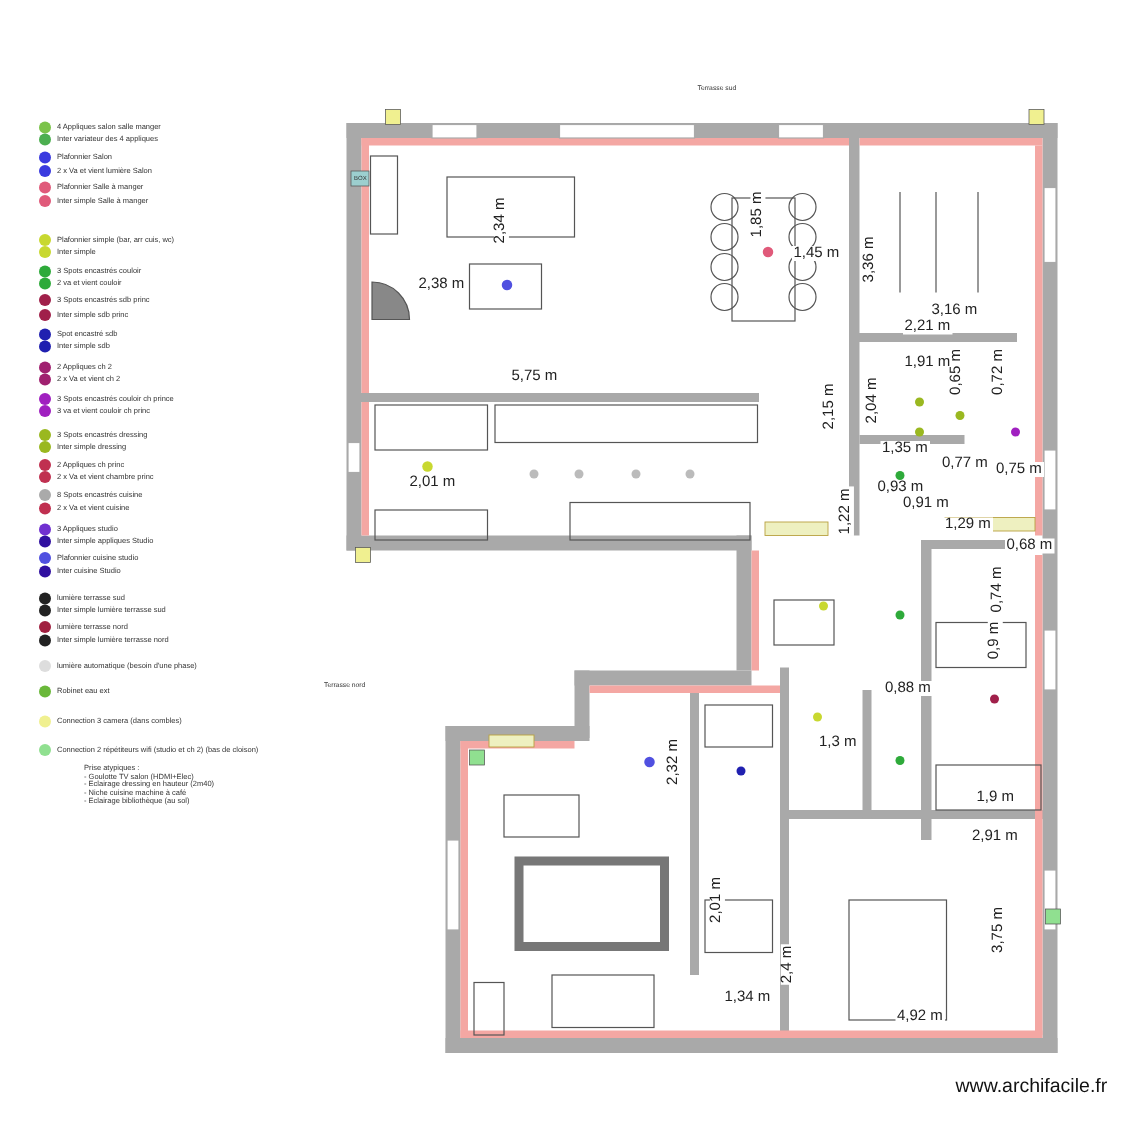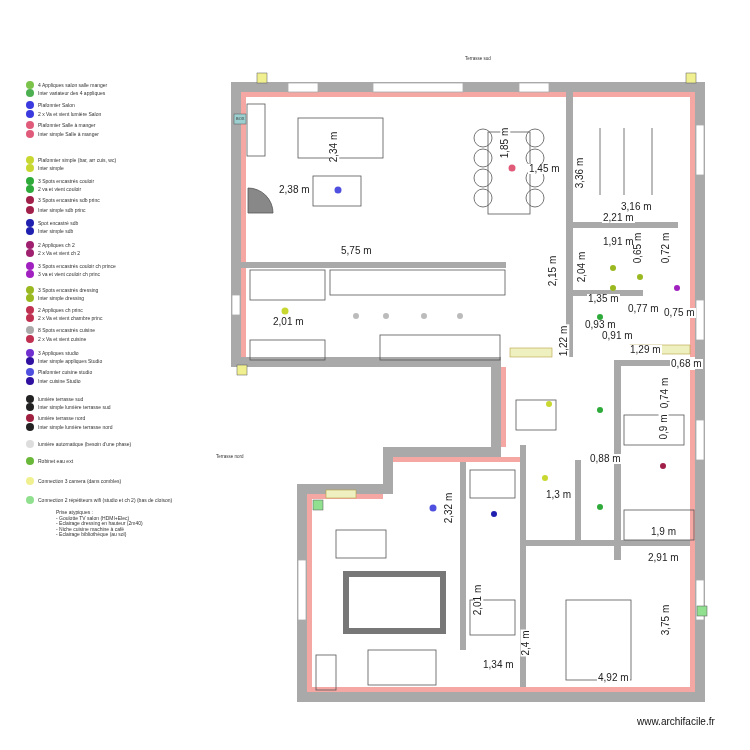--- a/index.html
+++ b/index.html
@@ -4,21 +4,21 @@
 <style>
   html,body{margin:0;padding:0;background:#fff;}
   body{width:750px;height:750px;position:relative;overflow:hidden;font-family:"Liberation Sans",sans-serif;}
   .legend{position:absolute;left:0;top:0;width:220px;height:750px;}
   .lg{position:absolute;left:38px;display:flex;align-items:center;font-size:5px;color:#333;white-space:nowrap;}
   .lg .ic{position:absolute;left:-12px;width:8px;height:8px;border-radius:50%;}
   .lbl{position:absolute;font-size:4.5px;color:#333;white-space:nowrap;}
   .plan{position:absolute;left:0;top:0;width:750px;height:750px;}
   .dim{position:absolute;font-size:10px;color:#222;white-space:nowrap;background:#fff;line-height:10px;padding:0 1px;}
   .dim.v{transform:rotate(-90deg);transform-origin:center;}
-  .wm{position:absolute;left:637px;top:716px;font-size:10px;color:#111;}
+  .wm{position:absolute;left:637px;top:716px;font-size:13px;color:#111;}
   .note{position:absolute;left:56px;top:510px;font-size:5px;color:#333;line-height:5.5px;}
 </style>
 </head>
 <body>
 
 <div class="legend" id="legend">
     <div class="lg" style="top: 82px;">
       <span class="ic" style="background: rgb(123, 195, 74);"></span>
       <span>4 Appliques salon salle manger</span>
     </div>

